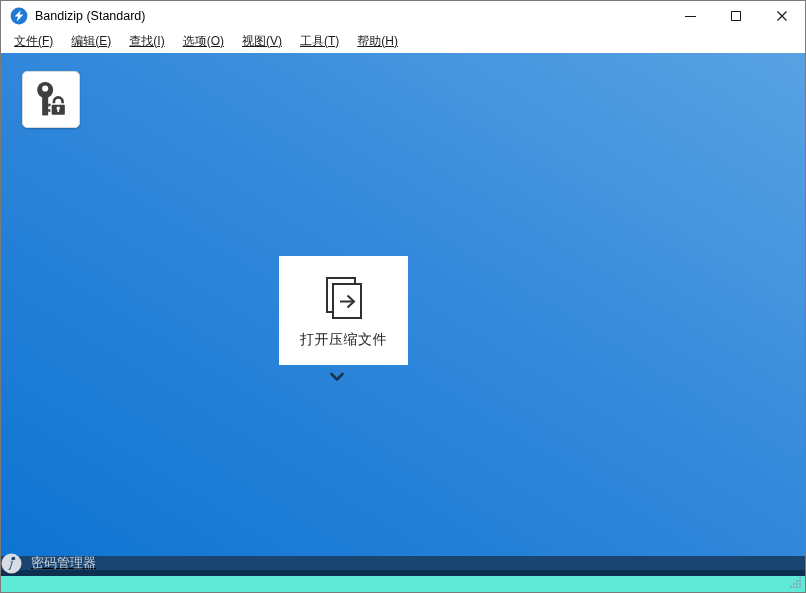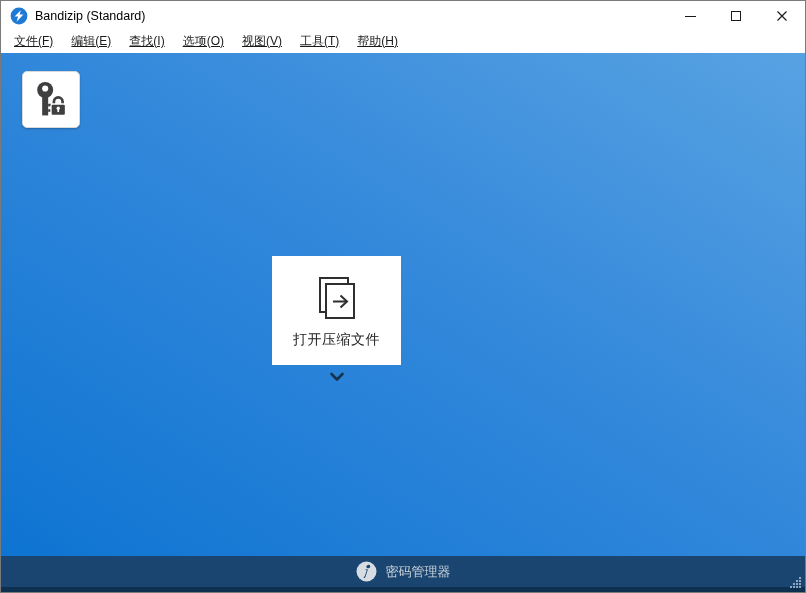--- a/index.html
+++ b/index.html
@@ -40,38 +40,38 @@
   }
 
   .tool-key-btn {
     position:absolute; left:21px; top:18px; width:58px; height:57px;
     background:#fff; border:1px solid #d9d9d9; border-radius:5px;
     box-shadow:0 1px 2px rgba(0,0,0,.25);
     display:flex; align-items:center; justify-content:center;
   }
 
   .center-wrap { position:absolute; left:50%; top:203px; width:261px; margin-left:-131px; }
-  .big-row { display:flex; gap:15px; }
+  .big-row { display:flex; gap:15px;margin-left:7px; }
   .big-btn {
     width:129px; height:109px; background:#fff; border:none;
     display:flex; flex-direction:column; align-items:center;
     padding-top:15px; cursor:pointer;
   }
   .big-btn .ico { height:52px; display:flex; align-items:center; justify-content:center; }
   .big-btn .lbl { margin-top:8px; font-size:14px; color:#222; letter-spacing:.5px; }
 
   .chevron-btn {
     position:absolute; left:51px; top:113px; width:28px; height:16px;
     display:flex; align-items:center; justify-content:center; cursor:pointer;
   }
 
   
   .statusbar {
-    position:relative; height:31px; background:#1a4570;
-    display:flex; align-items:center; justify-content:center; gap:9px;
+    position:relative; height:14px; background:#1a4570;
+    display:flex; align-items:center; justify-content:flex-start; gap:9px;text-decoration:underline;
   }
   .status-label { font-size:13px; color:#c9d2da; }
   .bottomstrip { height:6px; background:#0e3050; }
 
   .resize-grip { position:absolute; right:3px; bottom:3px; }
 </style>
 </head>
 <body>
 
 <div class="window">

